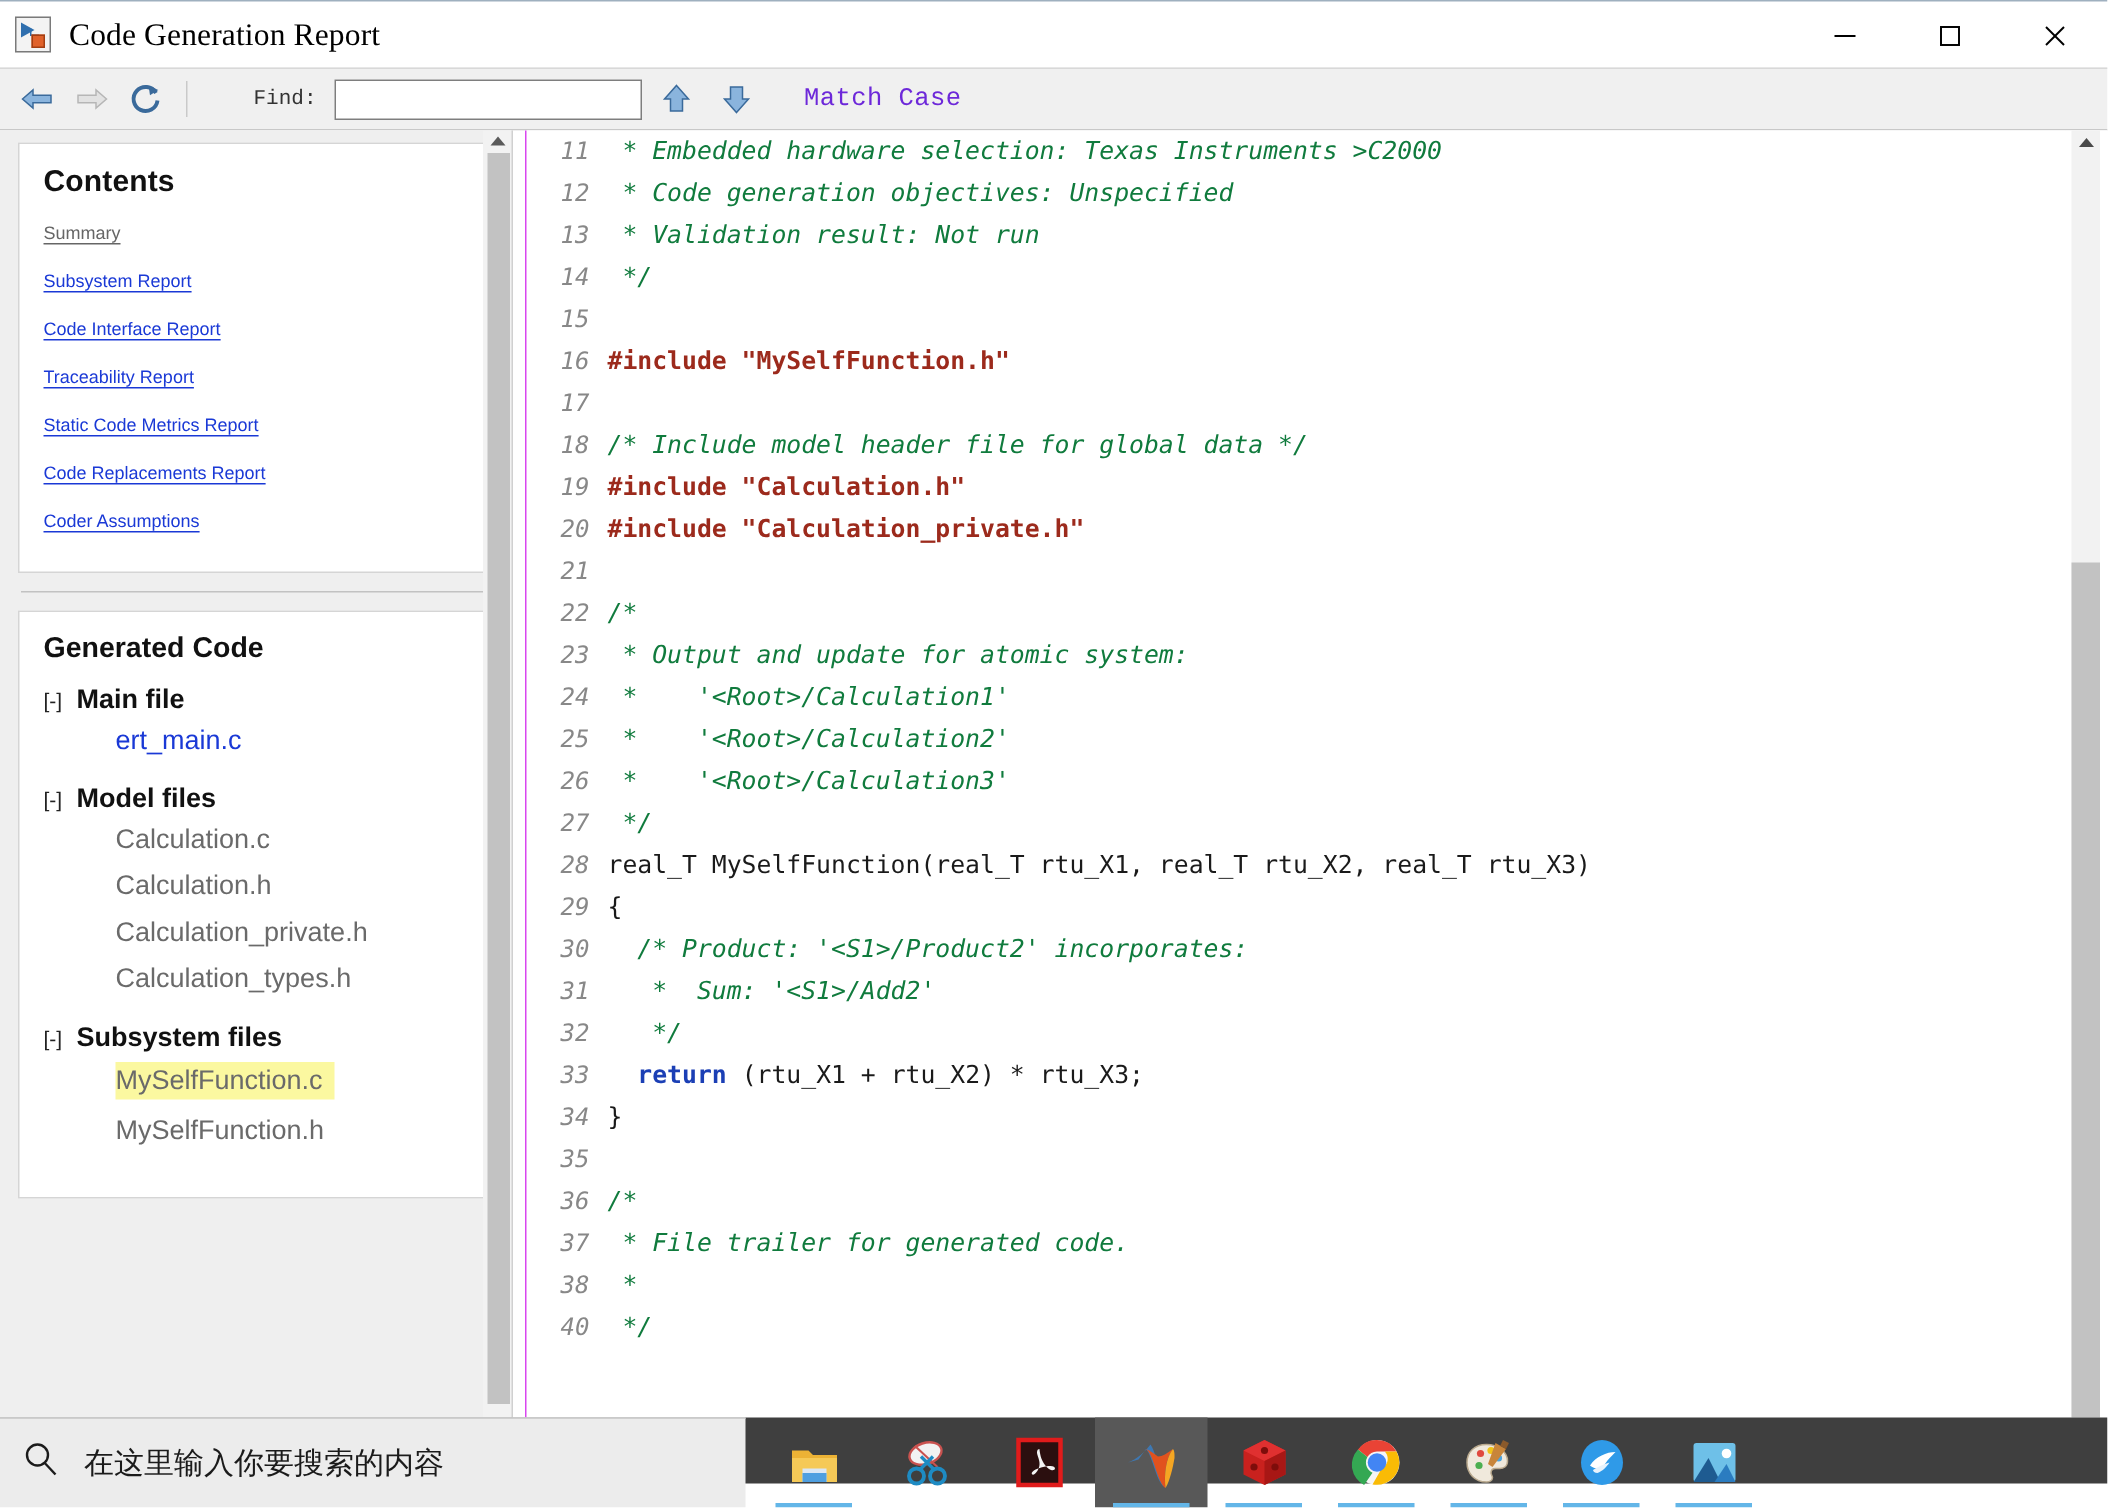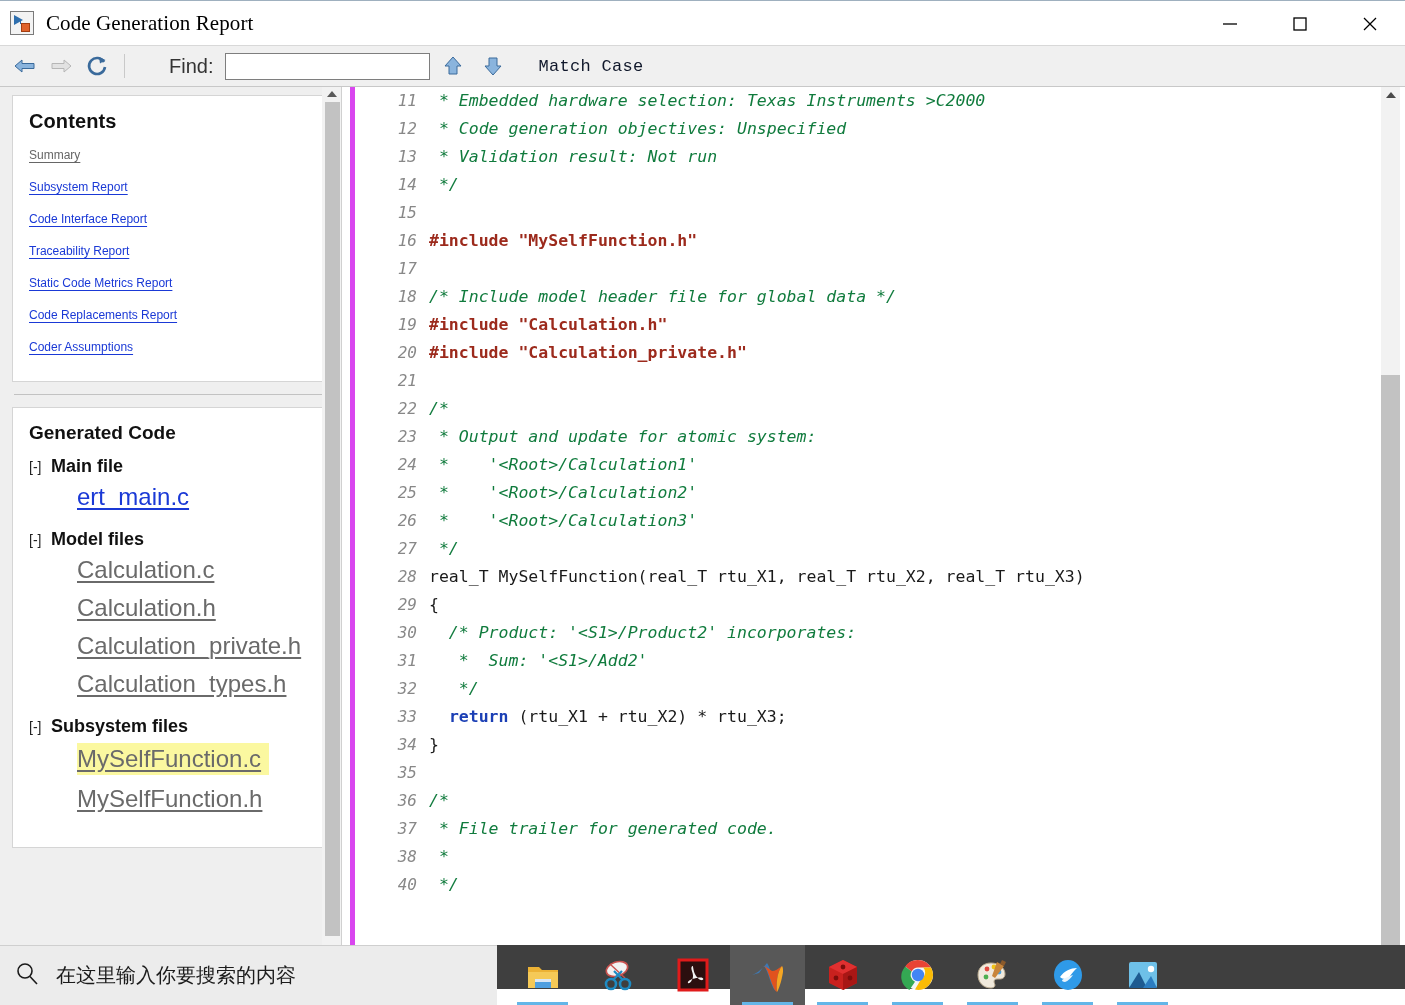--- a/index.html
+++ b/index.html
@@ -57,32 +57,32 @@
     position: absolute; left: 0; top: 45px; width: 1405px; height: 42px;
     background: #f0f0f0;
     border-top: 1px solid #d8d8d8;
     border-bottom: 1px solid #c8c8c8;
     display: flex; align-items: center;
   }
   .tb-icon { width: 36px; height: 30px; display: flex; align-items: center; justify-content: center; }
   .tb-icon.first { margin-left: 7px; }
   .tb-sep { width: 1px; height: 24px; background: #c9c9c9; margin: 0 9px; }
   .find-label {
-    font-family: Liberation Sans, sans-serif; font-size: 20px; color: #333;
+    font-family: Liberation Mono, monospace; font-size: 14px; color: #333;
     margin-left: 35px; margin-right: 12px;
   }
   .find-input {
     width: 205px; height: 27px;
     border: 1px solid #7e7e7e; background: #fff;
     outline: none; font-size: 14px; padding: 0 4px;
     font-family: "Liberation Sans", sans-serif;
   }
   .nav-arrow { width: 34px; height: 30px; display: flex; align-items: center; justify-content: center; margin-left: 6px; }
   .match-case {
-    font-family: "Liberation Mono", monospace; font-size: 17px; color: #0f172a;
+    font-family: "Liberation Mono", monospace; font-size: 17px; color: #6d28d9;
     margin-left: 28px; letter-spacing: .3px;
   }
 
   
   .content { position: absolute; left: 0; top: 87px; width: 1405px; height: 858px; background:#ffffff; }
 
   
   .toc-col {
     position: absolute; left: 0; top: 0; width: 342px; height: 858px;
     background: #efefef;
@@ -112,44 +112,43 @@
     font-size: 19px; font-weight: bold; color: #111; margin-bottom: 12px;
   }
   .tree-group { display: flex; align-items: baseline; margin-bottom: 6px; }
   .tree-toggle {
     font-family: "Liberation Sans", sans-serif; font-size: 14px; color: #222;
     width: 22px; flex: 0 0 auto; cursor: pointer;
   }
   .tree-group-label { font-size: 18px; font-weight: bold; color: #111; }
   .tree-file {
     display: block; margin-left: 48px; margin-top: 0; margin-bottom: 10px;
-    font-size: 24px; color: #6a6a6a; text-decoration: underline; text-underline-offset: 3px;
+    font-size: 18px; color: #6a6a6a; text-underline-offset: 3px;
     cursor: pointer; white-space: nowrap; width: fit-content;
   }
   .tree-file.blue { color: #1a39d6; }
   .tree-file.highlight { background: #fbf8a0; padding: 2px 8px 2px 0; margin-left: 48px; }
   .tree-spacer { height: 8px; }
 
   
   .sb-left {
     position: absolute; left: 322px; top: 0; width: 20px; height: 858px;
     background: #f2f2f2; border-right: 1px solid #d0d0d0;
   }
   .sb-left .sb-up { height: 14px; display:flex; align-items:center; justify-content:center; }
   .sb-left .sb-thumb {
     position: absolute; left: 3px; top: 15px; width: 15px; height: 834px;
     background: #c2c2c2;
   }
 
   
   .code-area {
     position: absolute; left: 350px; top: 0; width: 1027px; height: 858px;
-    background: #ffffff; border-left: 5px solid #d946ef;
+    background: #ffffff; border-left: 1px solid #d946ef;
     overflow: hidden;
-    padding-left: 20px;
   }
   .code-list { position: relative; padding-top: 0; }
   .code-line {
     display: flex; align-items: baseline;
     font-family: "DejaVu Sans Mono", monospace;
     font-size: 16.5px; line-height: 28px; height: 28px;
     white-space: pre;
   }
   .ln {
     width: 42px; flex: 0 0 auto; text-align: right;

